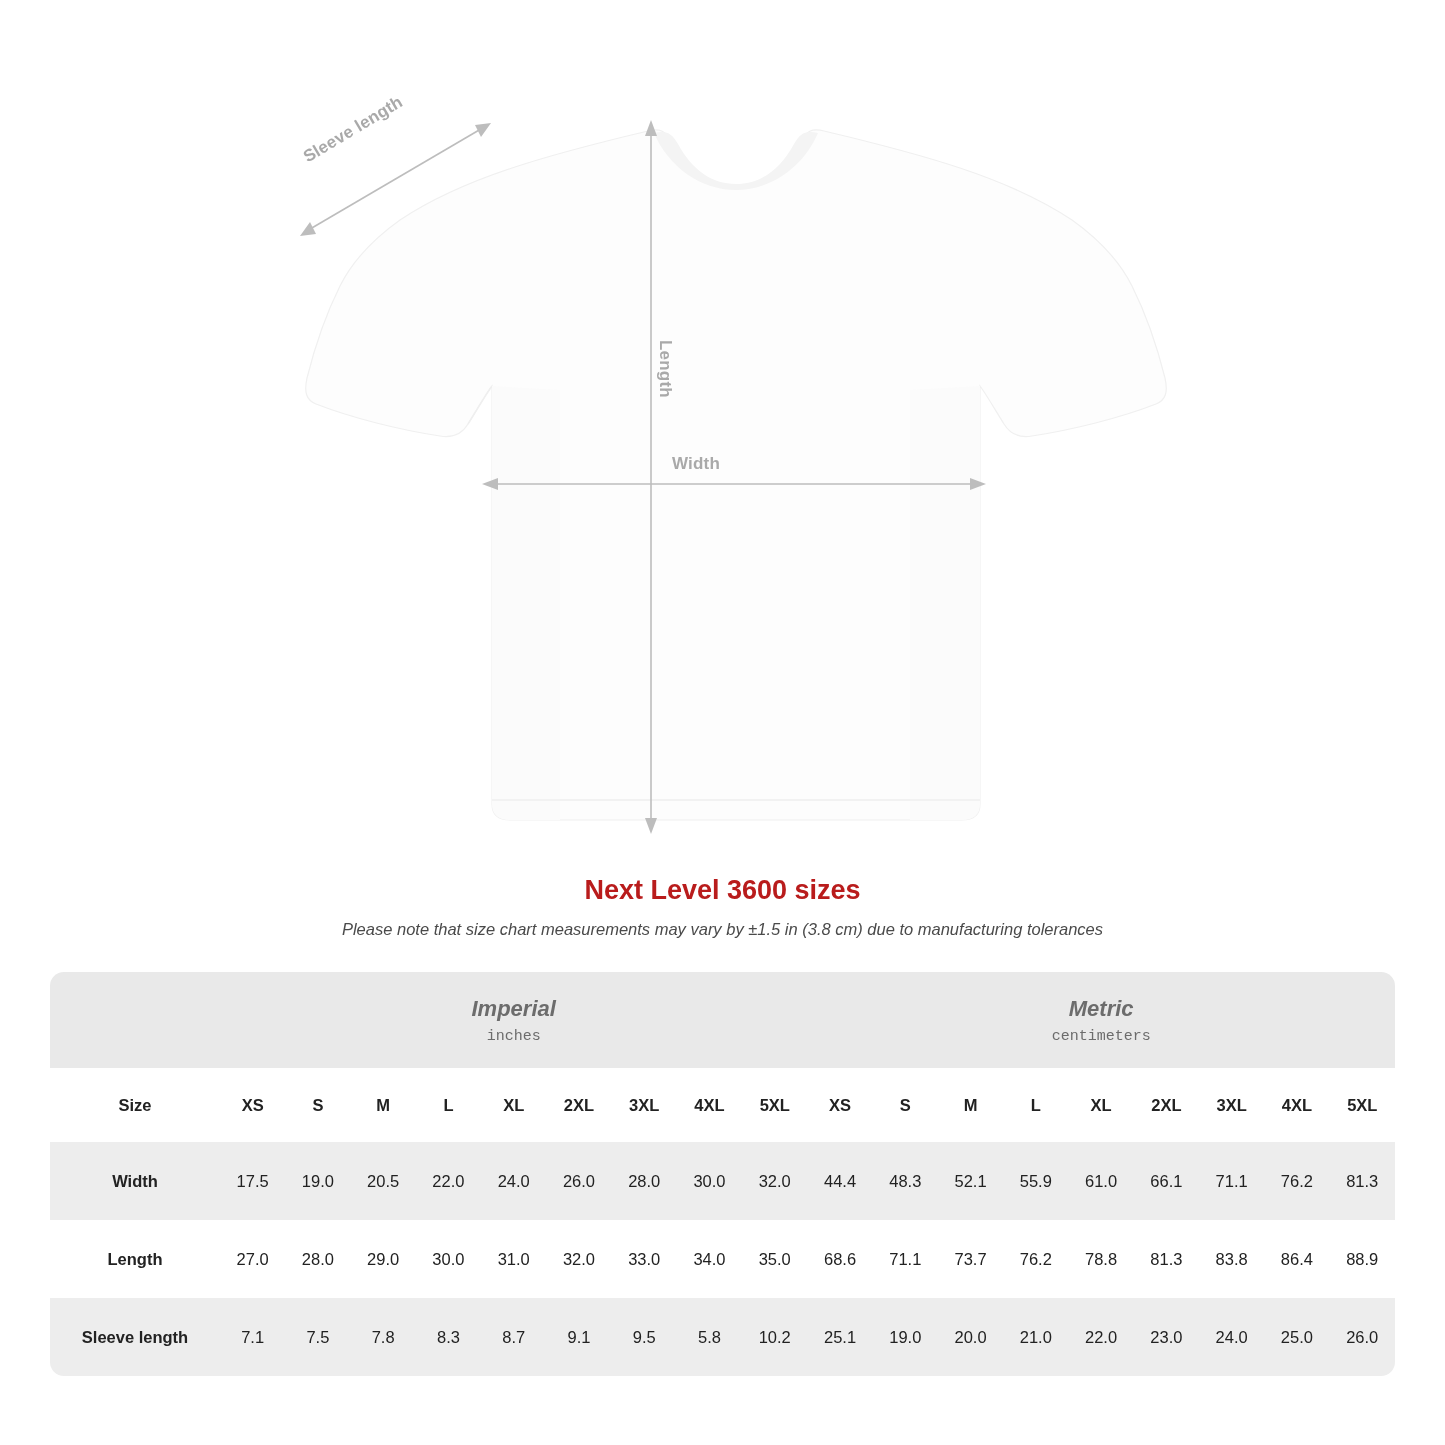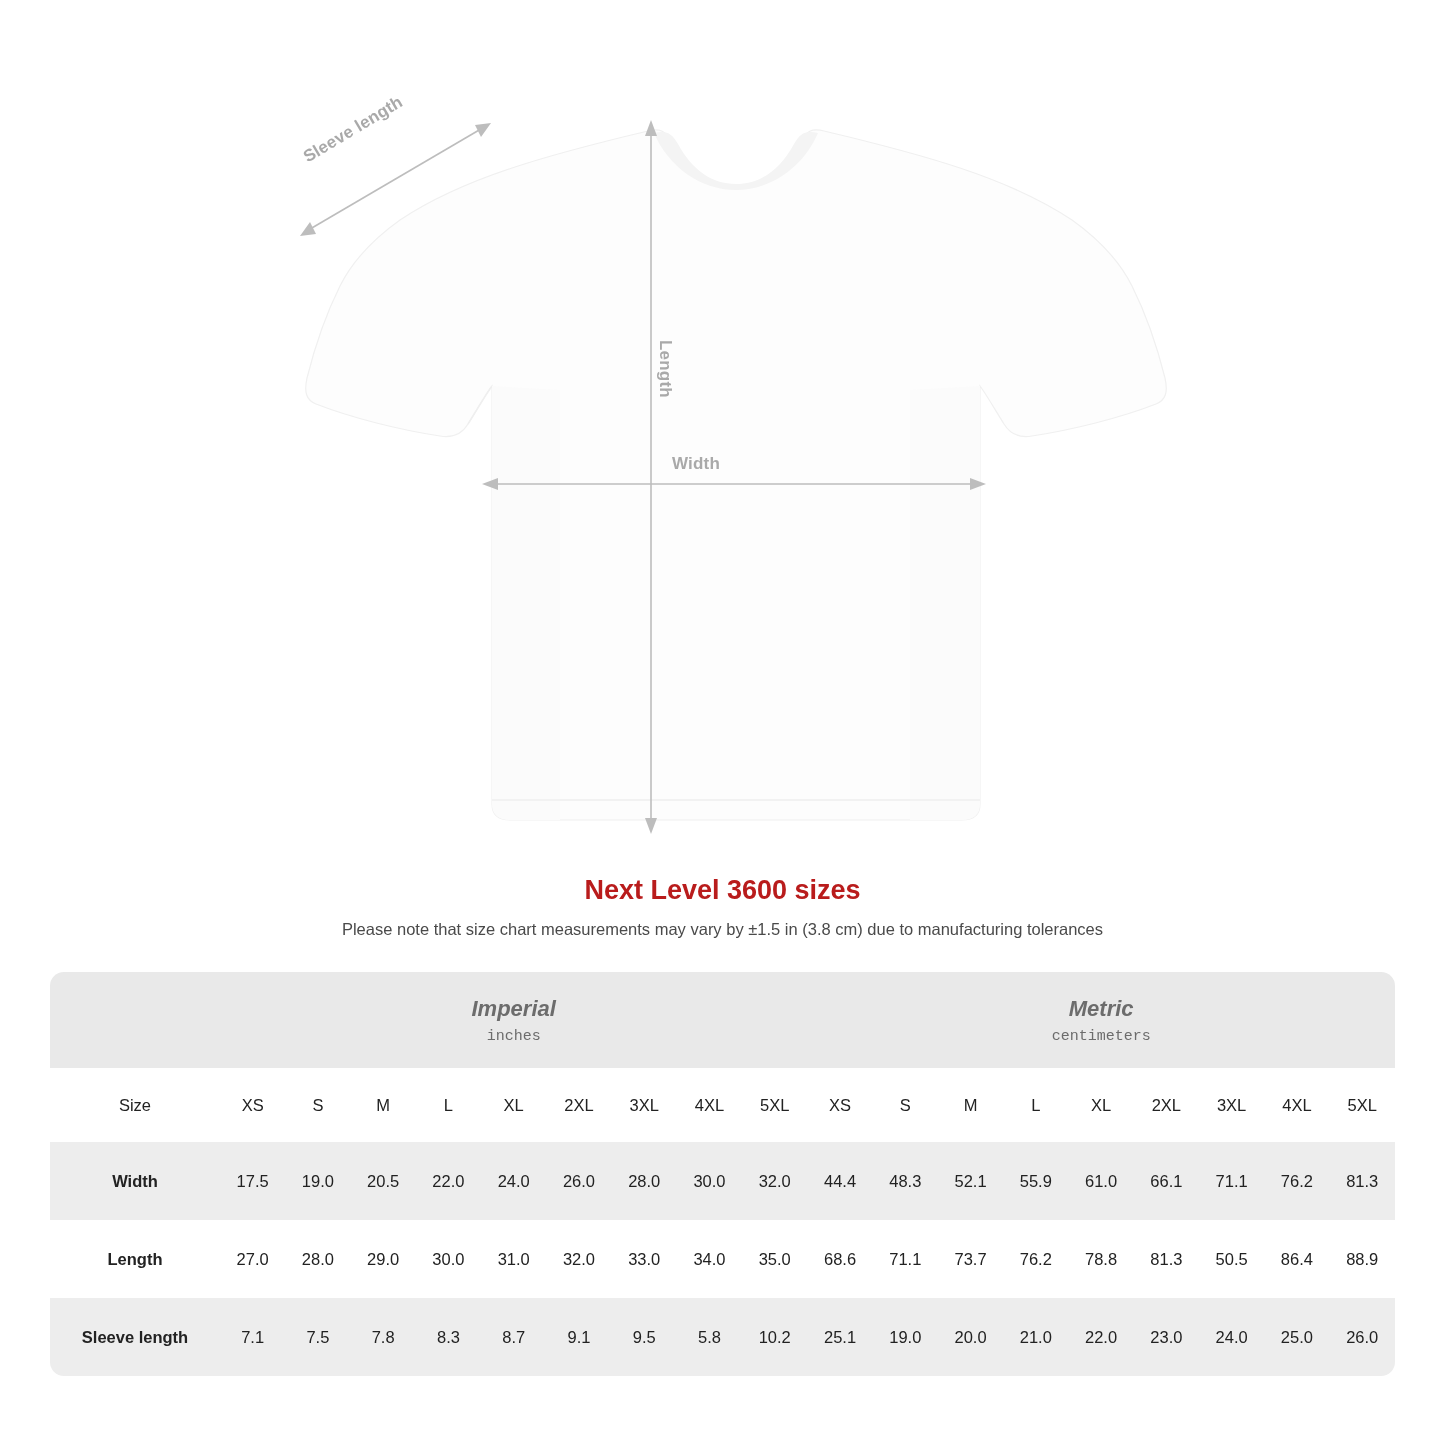--- a/index.html
+++ b/index.html
@@ -59,20 +59,21 @@
     margin-top: 20px;
   }
   .chart-title {
     font-size: 27px;
     font-weight: bold;
     color: #b91c1c;
     margin: 0 0 14px 0;
   }
   .chart-note {
     font-size: 16.5px;
+    font-style: italic;
     color: #4a4a4a;
     margin: 0;
   }
 
   
   .table-wrap {
     margin: 33px 50px 0 50px;
     width: 1345px;
     border-radius: 14px;
     overflow: hidden;
@@ -106,21 +107,21 @@
   }
   .unit-sub {
     font-size: 15px;
     color: #6c6c6c;
     display: block;
     font-family: Liberation Mono, monospace;
   }
   .head-row td {
     background: #ffffff;
     height: 74px;
-    font-weight: normal;
+    font-weight: bold;
     font-size: 17px;
     color: #1f1f1f;
   }
   .row-label {
     font-weight: bold;
     font-size: 17px;
     color: #1f1f1f;
   }
   tr.shade td {
     background: #ededed;
@@ -284,21 +285,21 @@
         <td class="val">32.0</td>
         <td class="val">33.0</td>
         <td class="val">34.0</td>
         <td class="val">35.0</td>
         <td class="val">68.6</td>
         <td class="val">71.1</td>
         <td class="val">73.7</td>
         <td class="val">76.2</td>
         <td class="val">78.8</td>
         <td class="val">81.3</td>
-        <td class="val">50.5</td>
+        <td class="val">83.8</td>
         <td class="val">86.4</td>
         <td class="val">88.9</td>
       </tr>
       <tr class="shade">
         <td class="row-label">Sleeve length</td>
         <td class="val">7.1</td>
         <td class="val">7.5</td>
         <td class="val">7.8</td>
         <td class="val">8.3</td>
         <td class="val">8.7</td>

